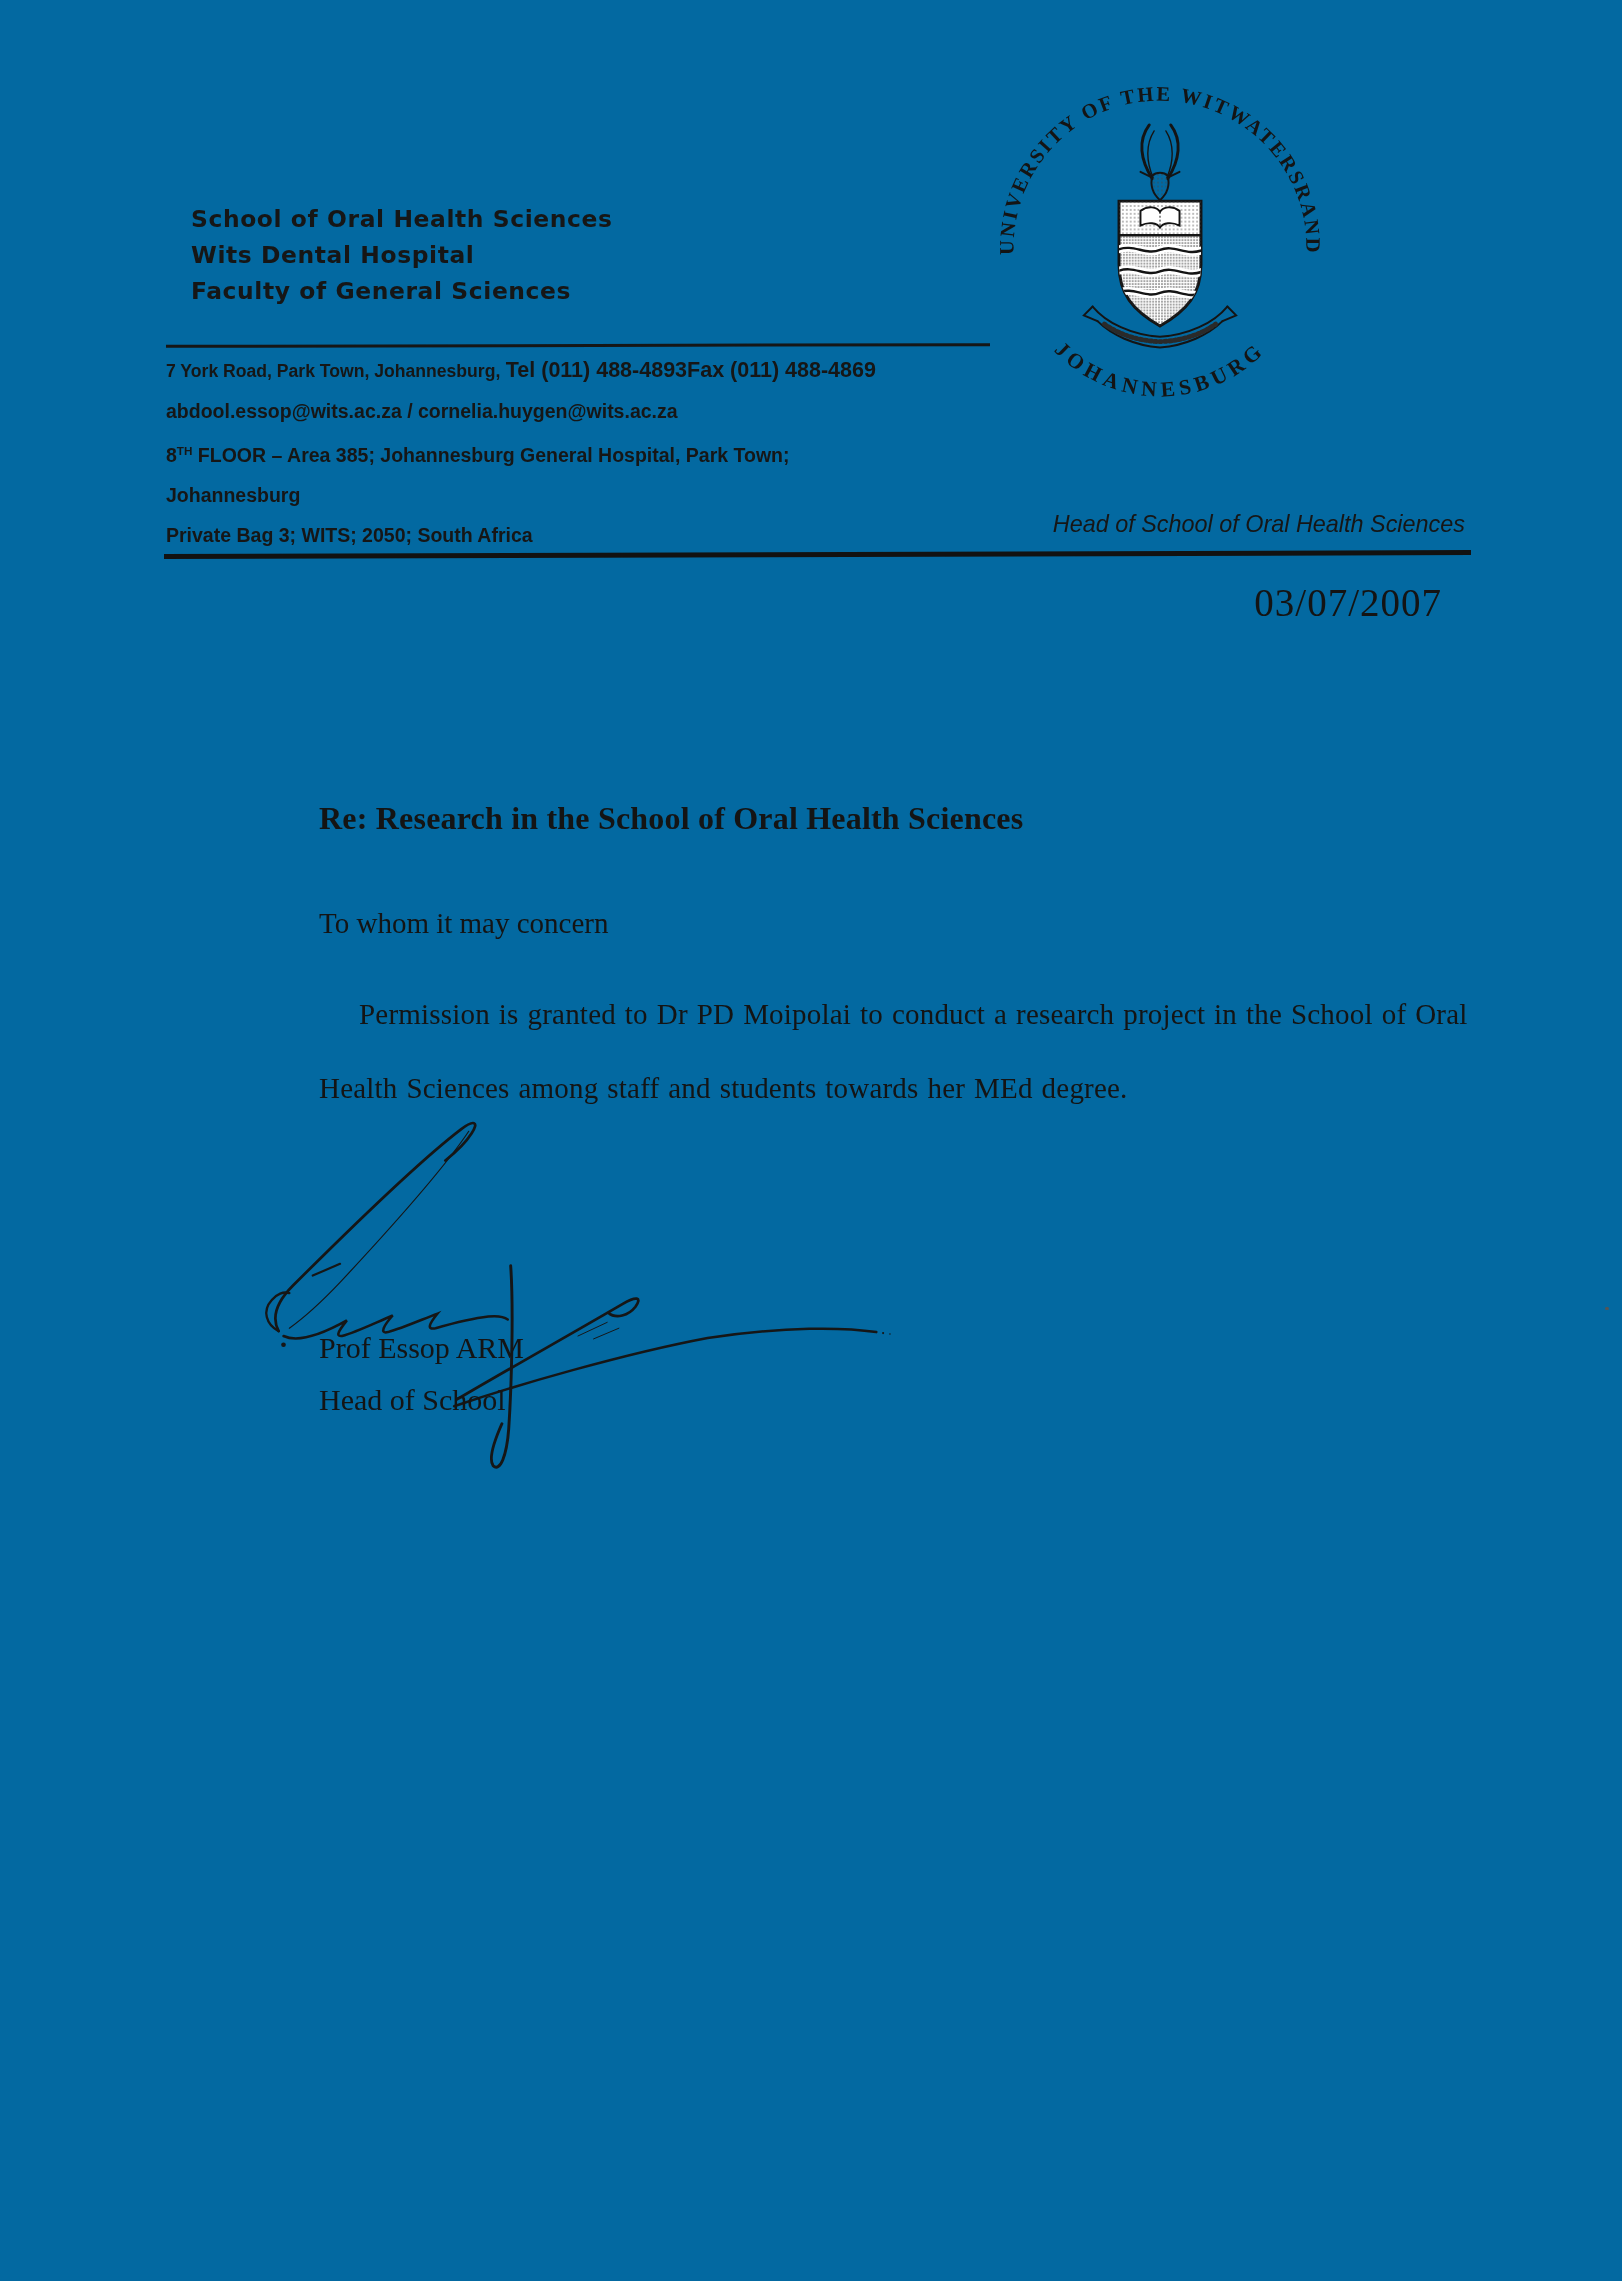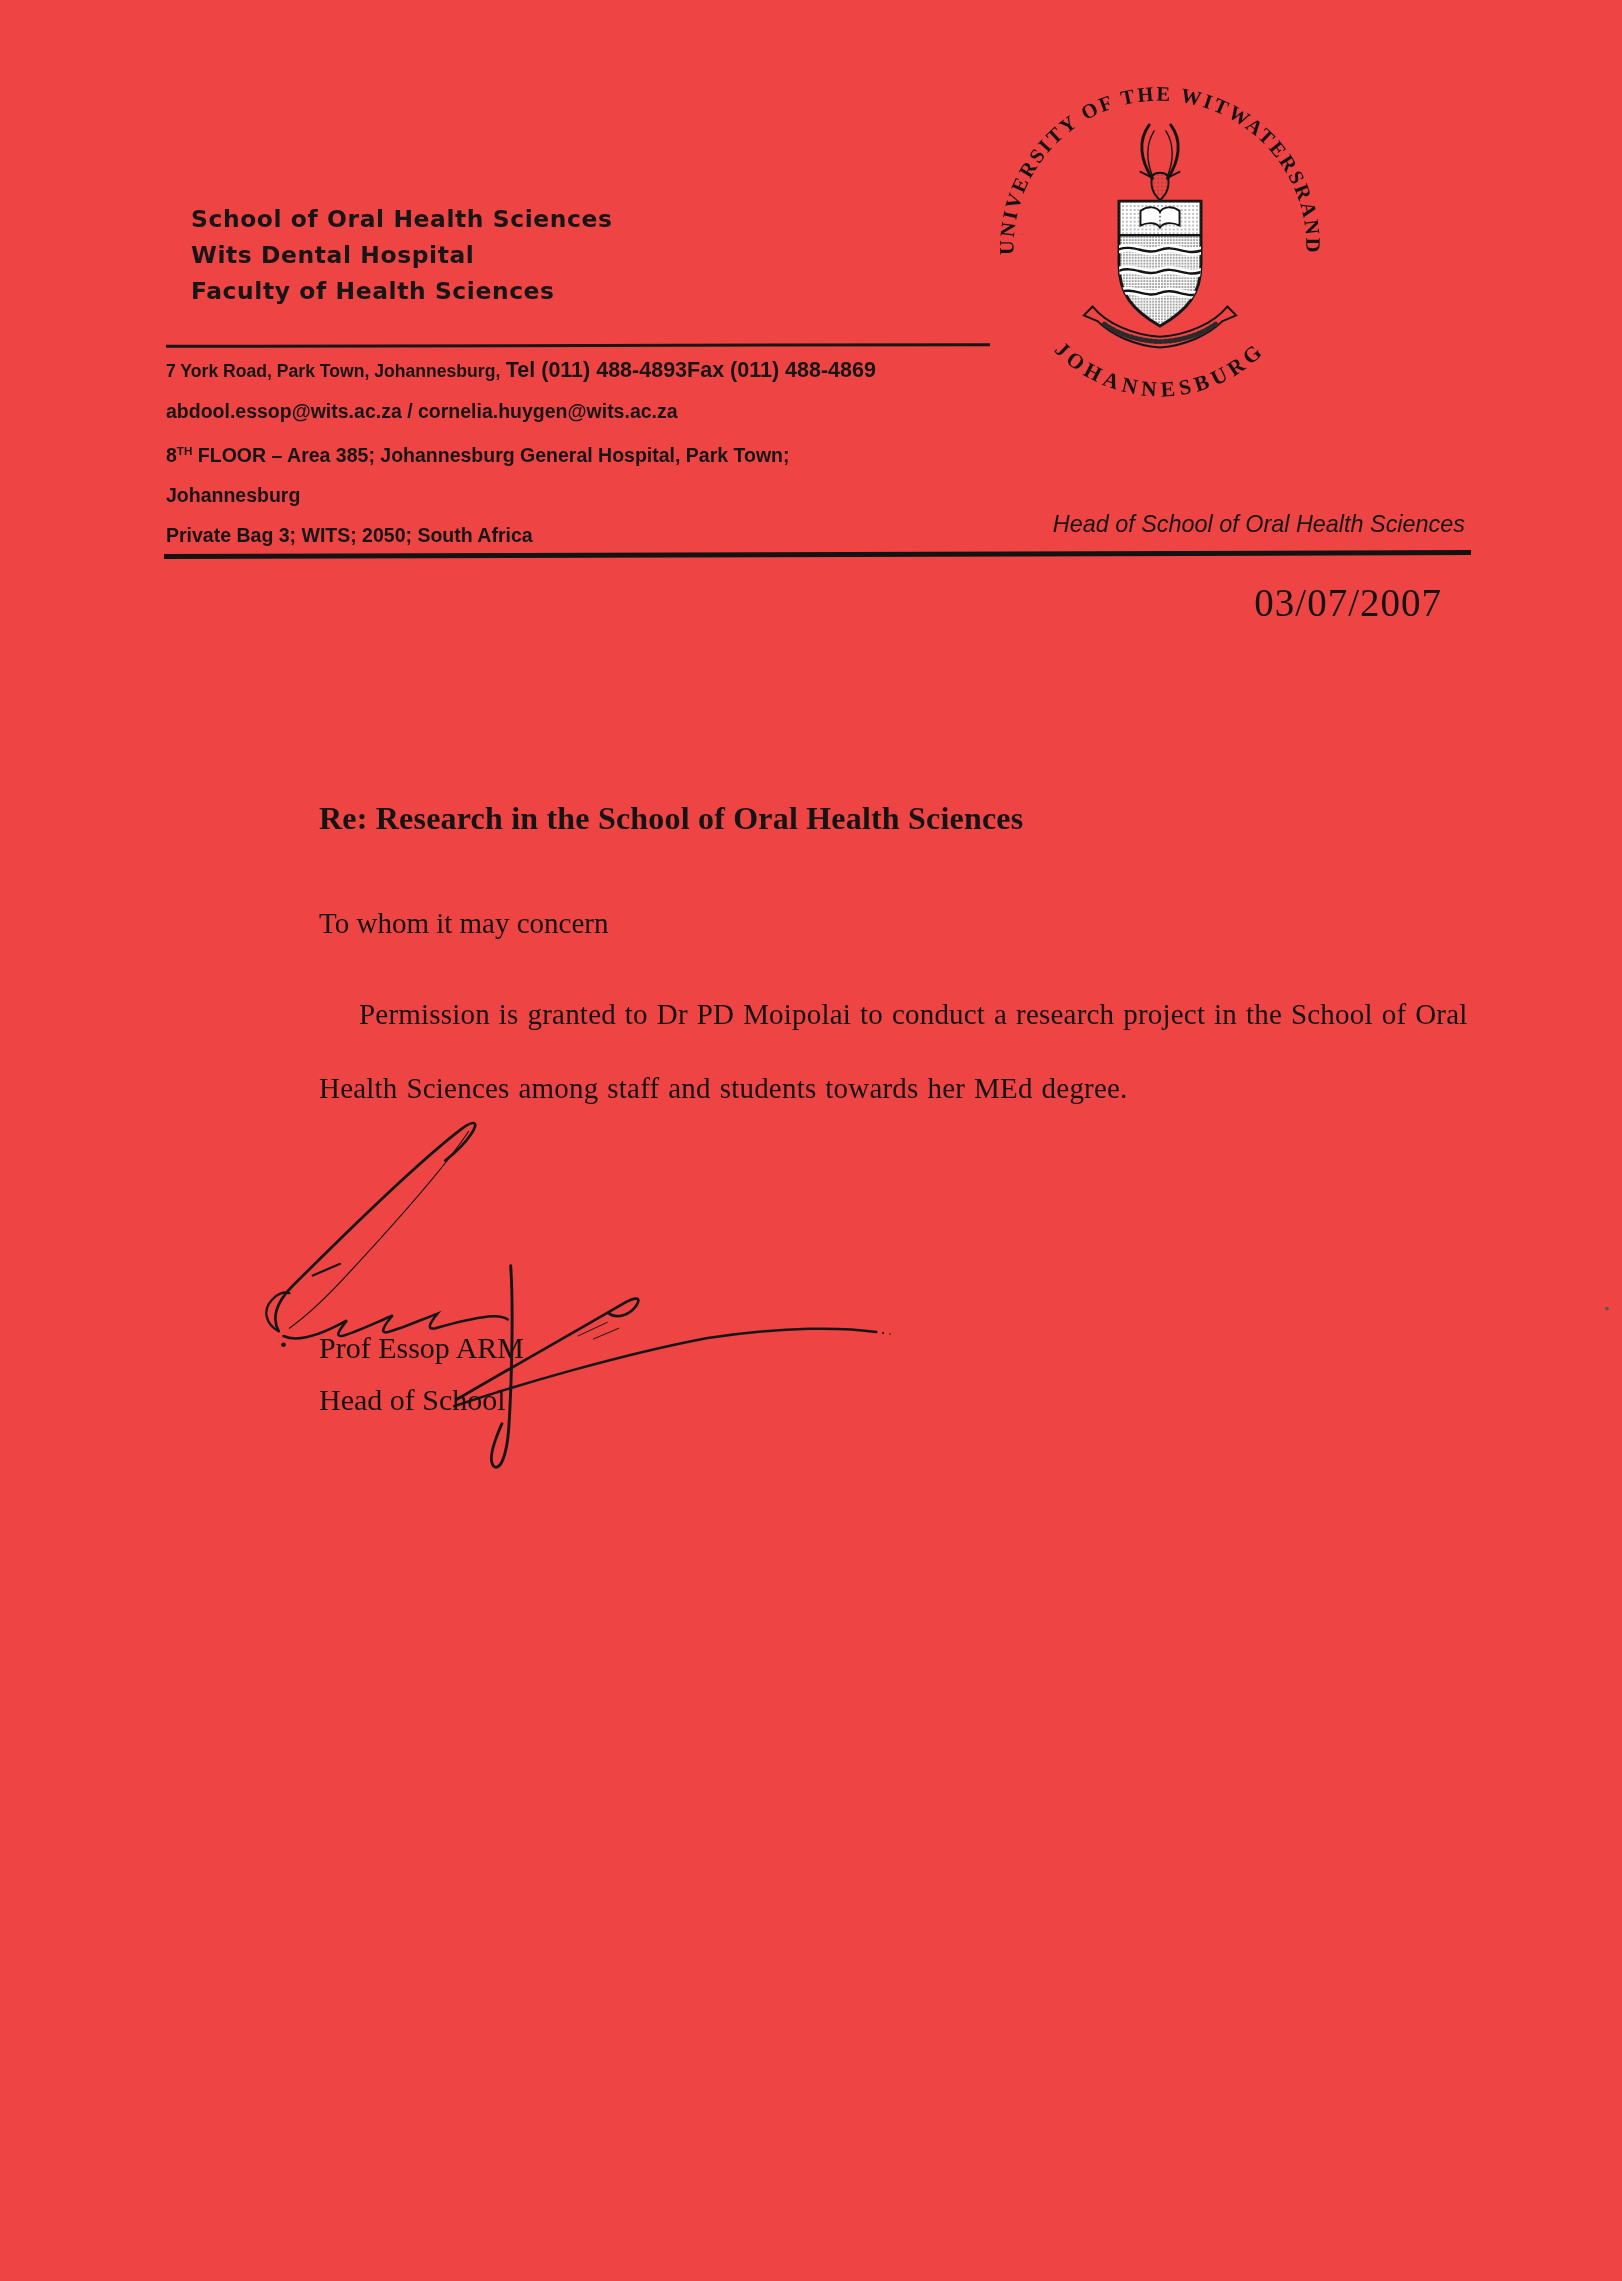--- a/index.html
+++ b/index.html
@@ -1,19 +1,19 @@
 <!DOCTYPE html>
 <html><head>
 <meta charset="utf-8">
 <style>
   html,body{margin:0;padding:0;background:#e8e8e8;}
   #page{
     position:relative;
     width:1623px;height:2281px;
-    background:#ef4444;
+    background:#0369a1;
     overflow:hidden;
     font-family:"Liberation Serif", serif;
     color:#141414;
   }
   .abs{position:absolute;}
 
   
   .lh-block{
     left:191px;top:201px;
     font-family:"DejaVu Sans", sans-serif;
@@ -95,21 +95,21 @@
   svg{display:block;}
 </style>
 </head>
 <body>
 
 <div id="page">
 
   <div class="abs lh-block">
     <div>School of Oral Health Sciences</div>
     <div>Wits Dental Hospital</div>
-    <div>Faculty of Health Sciences</div>
+    <div>Faculty of General Sciences</div>
   </div>
 
   <div class="abs" style="left:997px;top:84px;width:326px;height:326px;">
     <svg width="326" height="326" viewBox="0 0 334 334">
       <defs>
         <path id="arcTop" d="M 17,167 A 150,150 0 0 1 317,167" fill="none"></path>
         <path id="arcBottom" d="M 47,260 A 150,150 0 0 0 287,260" fill="none"></path>
         <pattern id="stip" width="4" height="4" patternUnits="userSpaceOnUse">
           <circle cx="1" cy="1" r="0.7" fill="#444"></circle>
         </pattern>

